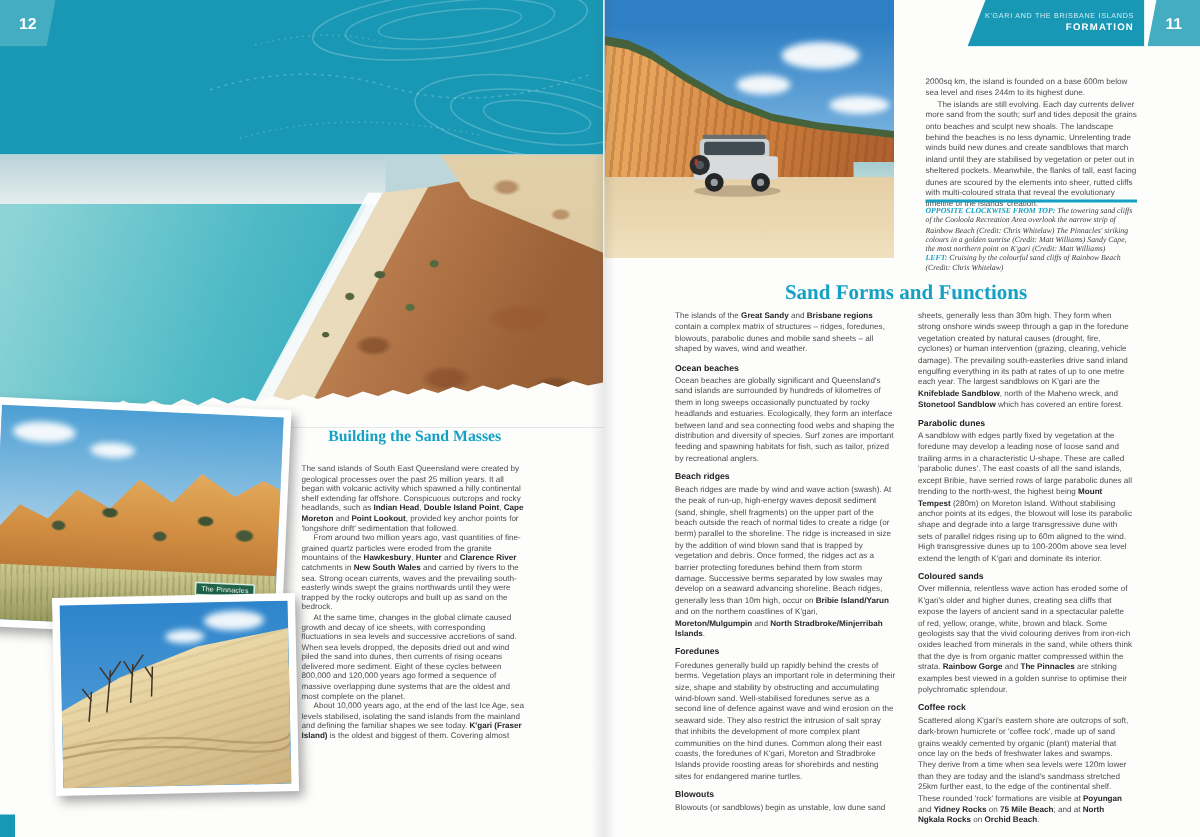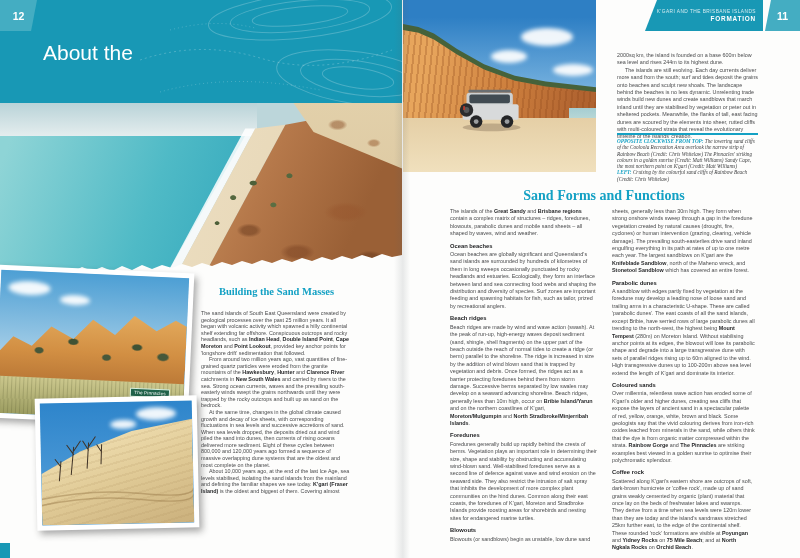--- a/index.html
+++ b/index.html
@@ -142,21 +142,20 @@
         <ellipse cx="300" cy="16" rx="48" ry="9" transform="rotate(-6 300 16)"></ellipse>
         <ellipse cx="358" cy="78" rx="82" ry="26" transform="rotate(8 358 78)"></ellipse>
         <ellipse cx="358" cy="78" rx="58" ry="17" transform="rotate(8 358 78)"></ellipse>
         <ellipse cx="358" cy="78" rx="36" ry="10" transform="rotate(8 358 78)"></ellipse>
         <path d="M140,60 Q200,40 260,58 T392,50" stroke-dasharray="2 3"></path>
         <path d="M160,92 Q230,72 320,90" stroke-dasharray="1 3"></path>
         <path d="M170,30 Q215,18 255,28" stroke-dasharray="1 3"></path>
       </g>
     </svg>
     <div class="hero-title" data-interactable="false">
-      <div class="l1" data-interactable="false">About the</div>
     </div>
   </div>
   <div class="pagenum pagenum-left" data-interactable="false">12</div>
 
   <div class="main-photo" data-interactable="false">
     <div class="layer m-ocean" data-interactable="false"></div>
     <div class="layer m-sky" data-interactable="false"></div>
     <div class="layer m-foam" data-interactable="false"></div>
     <div class="layer m-beach" data-interactable="false"></div>
     <div class="layer m-cliff" data-interactable="false"></div>

